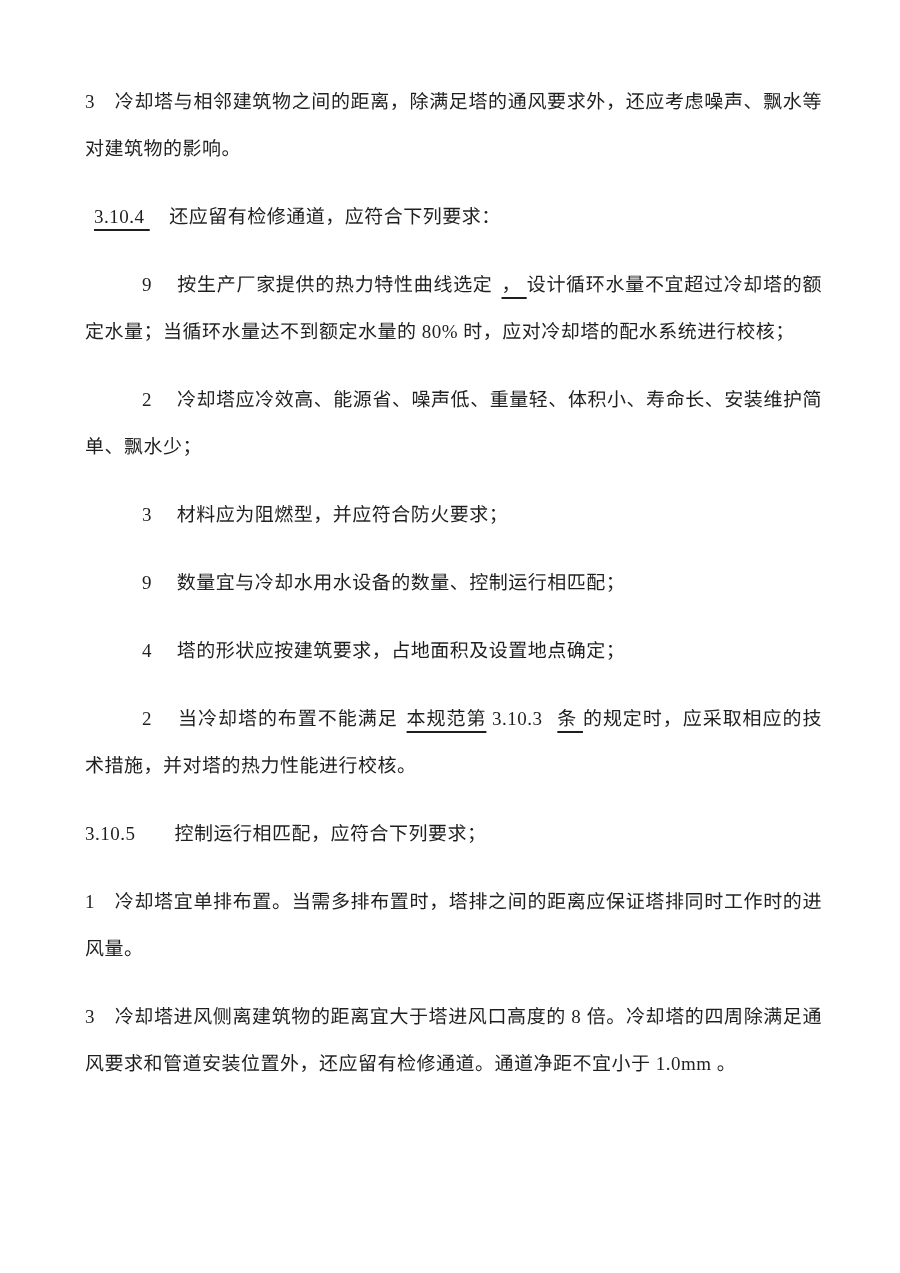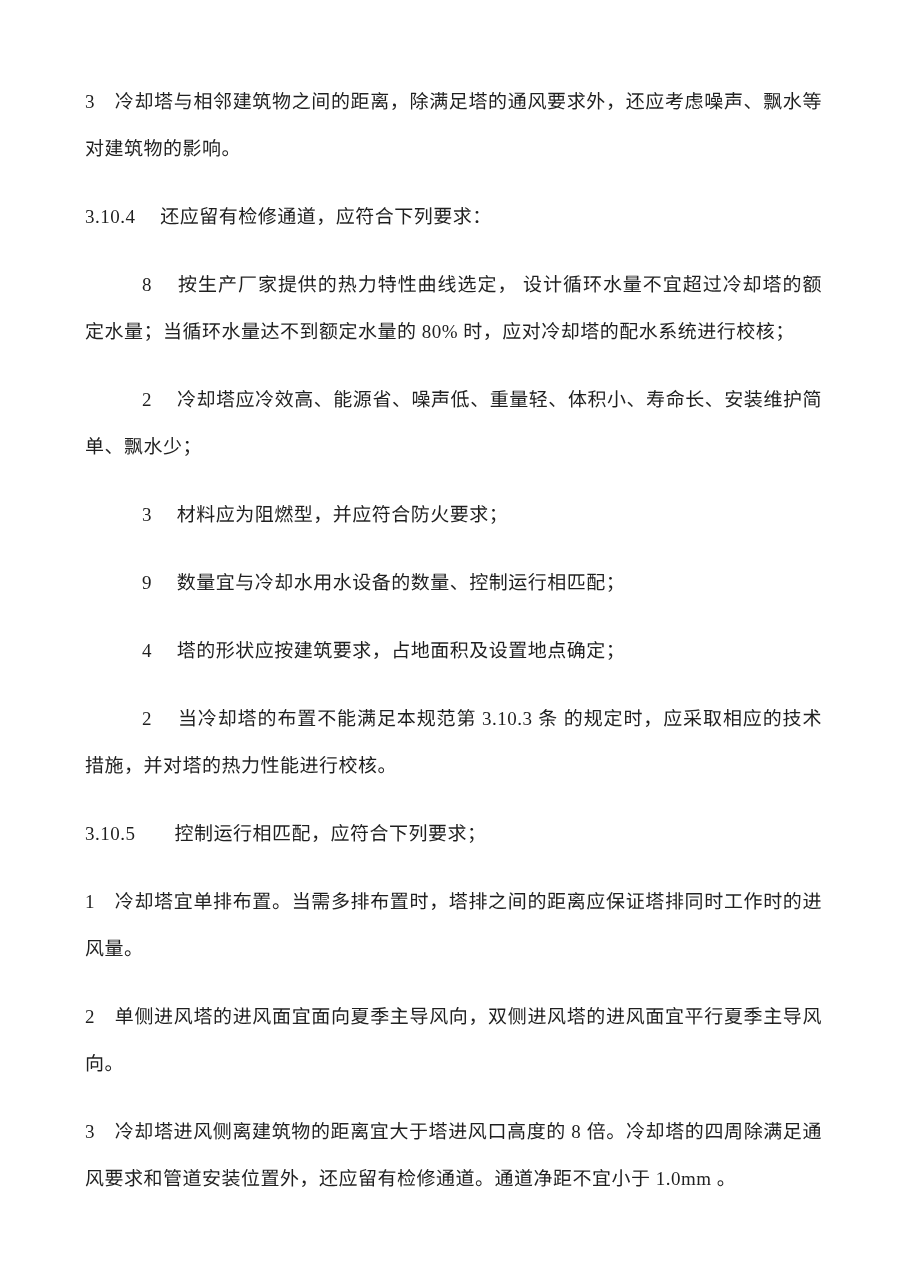--- a/index.html
+++ b/index.html
@@ -26,47 +26,48 @@
     font-size: 19px;
     line-height: 47px;
     text-align: justify;
     letter-spacing: 0.5px;
   }
   
   p.sub {
     text-indent: 57px;
   }
   .u {
+    text-decoration: underline;
     text-underline-offset: 6px;
     text-decoration-thickness: 1.5px;
+    margin-left: 9px;
   }
 </style>
 </head>
 <body>
 
 <div class="doc">
 
   <p class="para"><span>3　冷却塔与相邻建筑物之间的距离，除满足塔的通风要求外，还应考虑噪声、飘水等对建筑物的影响。</span></p>
 
   <p class="para"><span class="u">3.10.4 </span><span>　还应留有检修通道，应符合下列要求：</span></p>
 
-  <p class="para sub"><span>8　 按生产厂家提供的热力特性曲线选定</span><span class="u">， </span><span>设计循环水量不宜超过冷却塔的额定水量；当循环水量达不到额定水量的 80% 时，应对冷却塔的配水系统进行校核；</span></p>
+  <p class="para sub"><span>9　 按生产厂家提供的热力特性曲线选定</span><span class="u">， </span><span>设计循环水量不宜超过冷却塔的额定水量；当循环水量达不到额定水量的 80% 时，应对冷却塔的配水系统进行校核；</span></p>
 
   <p class="para sub"><span>2　 冷却塔应冷效高、能源省、噪声低、重量轻、体积小、寿命长、安装维护简单、飘水少；</span></p>
 
   <p class="para sub"><span>3　 材料应为阻燃型，并应符合防火要求；</span></p>
 
   <p class="para sub"><span>9　 数量宜与冷却水用水设备的数量、控制运行相匹配；</span></p>
 
   <p class="para sub"><span>4　 塔的形状应按建筑要求，占地面积及设置地点确定；</span></p>
 
   <p class="para sub"><span>2　 当冷却塔的布置不能满足</span><span class="u">本规范第</span><span> 3.10.3 </span><span class="u">条 </span><span>的规定时，应采取相应的技术措施，并对塔的热力性能进行校核。</span></p>
 
 
   <p class="para"><span>3.10.5　　控制运行相匹配，应符合下列要求；</span></p>
 
   <p class="para"><span>1　冷却塔宜单排布置。当需多排布置时，塔排之间的距离应保证塔排同时工作时的进风量。</span></p>
 
-  <p class="para"><span>2　单侧进风塔的进风面宜面向夏季主导风向，双侧进风塔的进风面宜平行夏季主导风向。</span></p>
 
   <p class="para"><span>3　冷却塔进风侧离建筑物的距离宜大于塔进风口高度的 8 倍。冷却塔的四周除满足通风要求和管道安装位置外，还应留有检修通道。通道净距不宜小于 1.0mm 。</span></p>
 
 </div>
 
 </body></html>

